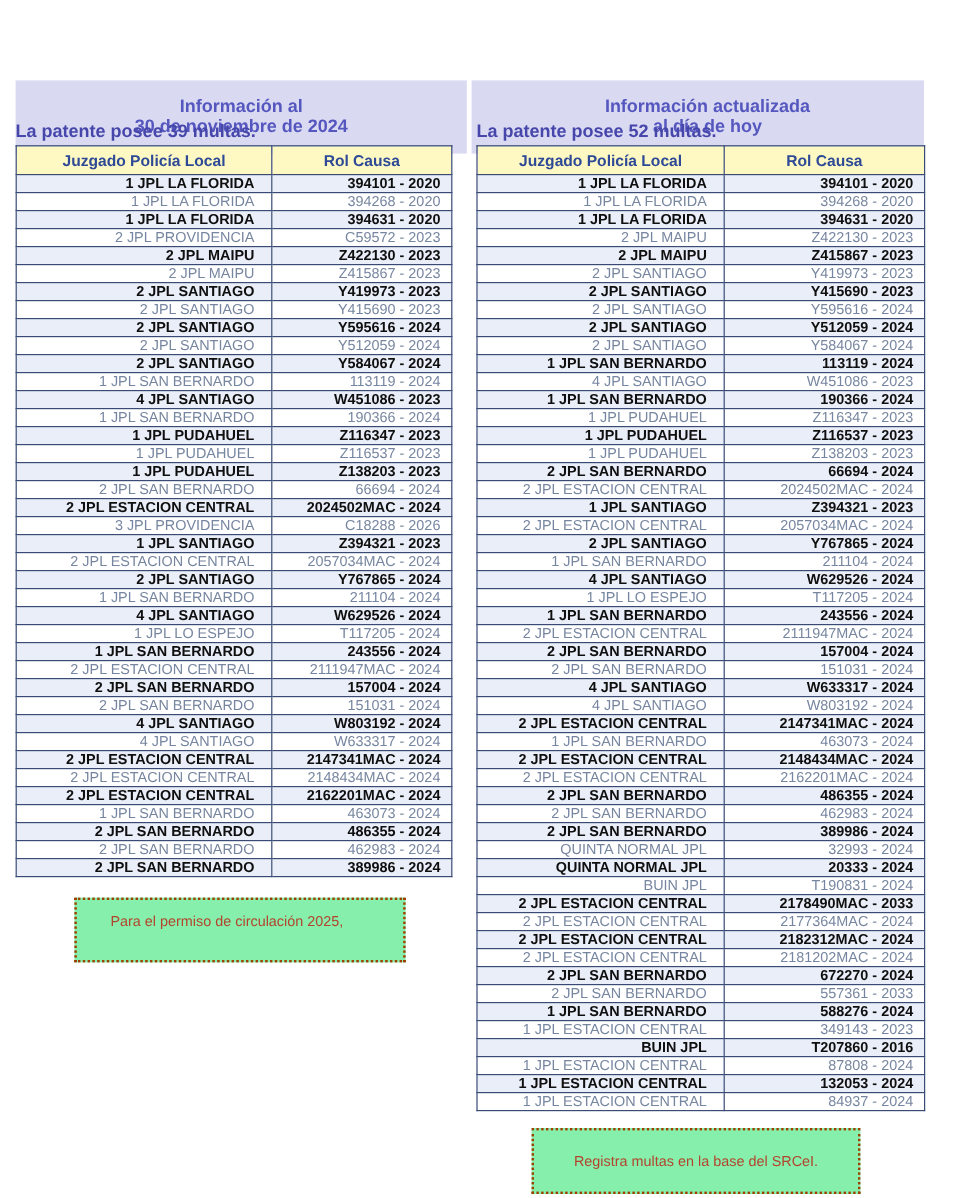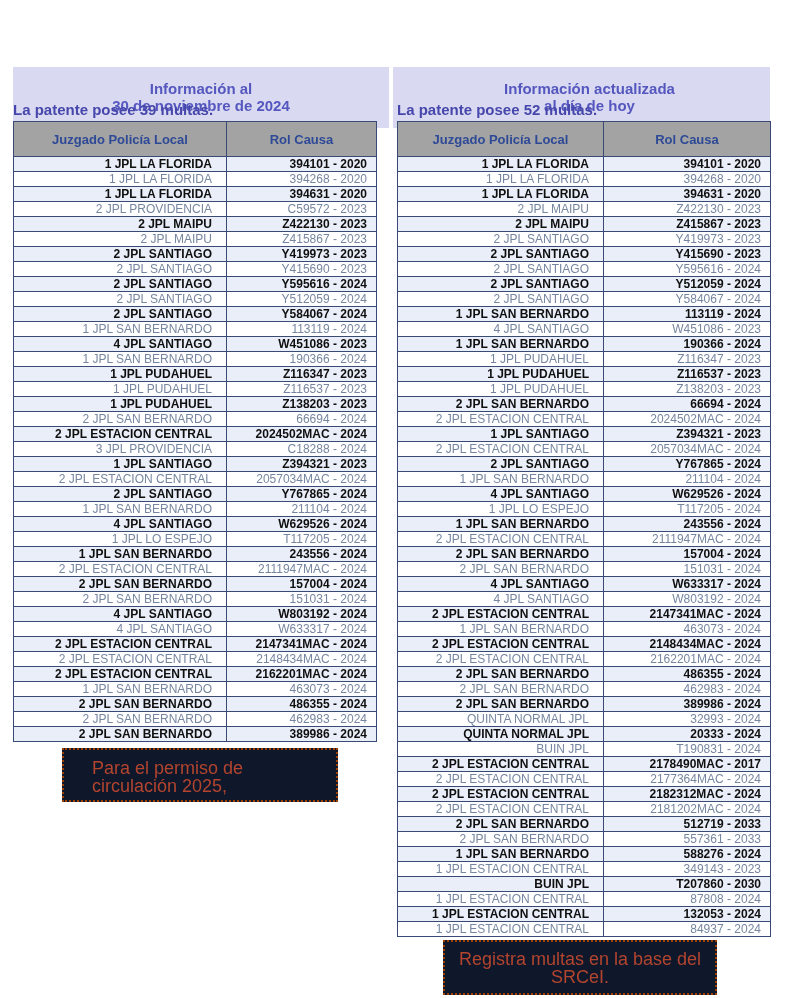--- a/index.html
+++ b/index.html
@@ -34,46 +34,46 @@
   }
   table.multas.left  { left: 13px;  width: 364px; }
   table.multas.right { left: 397px; width: 374px; }
   table.multas.left  col.c1 { width: 213px; }
   table.multas.right col.c1 { width: 206px; }
   table.multas th, table.multas td {
     border: 1px solid #394a75;
     overflow: hidden; white-space: nowrap;
   }
   table.multas th {
-    height: 35px;
-    background: #a3a3a3;
+    height: 24px;
+    background: #fef9c3;
     color: #2e4a96;
     font-size: 13px; font-weight: bold;
     text-align: center;
   }
   table.multas td {
     height: 15px;
     font-size: 12px; line-height: 13px;
     text-align: right;
     color: #7786a0;
     background: #ffffff;
     padding-right: 9px;
   }
   table.multas td:first-child { padding-right: 14px; }
   table.multas tr.alt td {
     background: #e9eef8;
     color: #0f0f0f;
     font-weight: bold;
   }
   .note {
     position: absolute;
-    background: #0f172a;
+    background: #86efac;
     border: 2px dotted #a04000;
     color: #b3442e;
-    font-size: 18px; line-height: 18px;
+    font-size: 12px; line-height: 18px;
   }
   .note.left-note {
     left: 62px; top: 748px; width: 276px; height: 54px;
     padding: 9px 10px 0 28px;
     text-align: left;
   }
   .note.bottom-note {
     left: 443px; top: 940px; width: 274px; height: 55px;
     display: flex; align-items: center; justify-content: center;
     text-align: center;
@@ -178,21 +178,21 @@
       <tr>
         <td>2 JPL SAN BERNARDO</td>
         <td>66694 - 2024</td>
       </tr>
       <tr class="alt">
         <td>2 JPL ESTACION CENTRAL</td>
         <td>2024502MAC - 2024</td>
       </tr>
       <tr>
         <td>3 JPL PROVIDENCIA</td>
-        <td>C18288 - 2024</td>
+        <td>C18288 - 2026</td>
       </tr>
       <tr class="alt">
         <td>1 JPL SANTIAGO</td>
         <td>Z394321 - 2023</td>
       </tr>
       <tr>
         <td>2 JPL ESTACION CENTRAL</td>
         <td>2057034MAC - 2024</td>
       </tr>
       <tr class="alt">
@@ -433,53 +433,53 @@
       <tr class="alt">
         <td>QUINTA NORMAL JPL</td>
         <td>20333 - 2024</td>
       </tr>
       <tr>
         <td>BUIN JPL</td>
         <td>T190831 - 2024</td>
       </tr>
       <tr class="alt">
         <td>2 JPL ESTACION CENTRAL</td>
-        <td>2178490MAC - 2017</td>
+        <td>2178490MAC - 2033</td>
       </tr>
       <tr>
         <td>2 JPL ESTACION CENTRAL</td>
         <td>2177364MAC - 2024</td>
       </tr>
       <tr class="alt">
         <td>2 JPL ESTACION CENTRAL</td>
         <td>2182312MAC - 2024</td>
       </tr>
       <tr>
         <td>2 JPL ESTACION CENTRAL</td>
         <td>2181202MAC - 2024</td>
       </tr>
       <tr class="alt">
         <td>2 JPL SAN BERNARDO</td>
-        <td>512719 - 2033</td>
+        <td>672270 - 2024</td>
       </tr>
       <tr>
         <td>2 JPL SAN BERNARDO</td>
         <td>557361 - 2033</td>
       </tr>
       <tr class="alt">
         <td>1 JPL SAN BERNARDO</td>
         <td>588276 - 2024</td>
       </tr>
       <tr>
         <td>1 JPL ESTACION CENTRAL</td>
         <td>349143 - 2023</td>
       </tr>
       <tr class="alt">
         <td>BUIN JPL</td>
-        <td>T207860 - 2030</td>
+        <td>T207860 - 2016</td>
       </tr>
       <tr>
         <td>1 JPL ESTACION CENTRAL</td>
         <td>87808 - 2024</td>
       </tr>
       <tr class="alt">
         <td>1 JPL ESTACION CENTRAL</td>
         <td>132053 - 2024</td>
       </tr>
       <tr>

